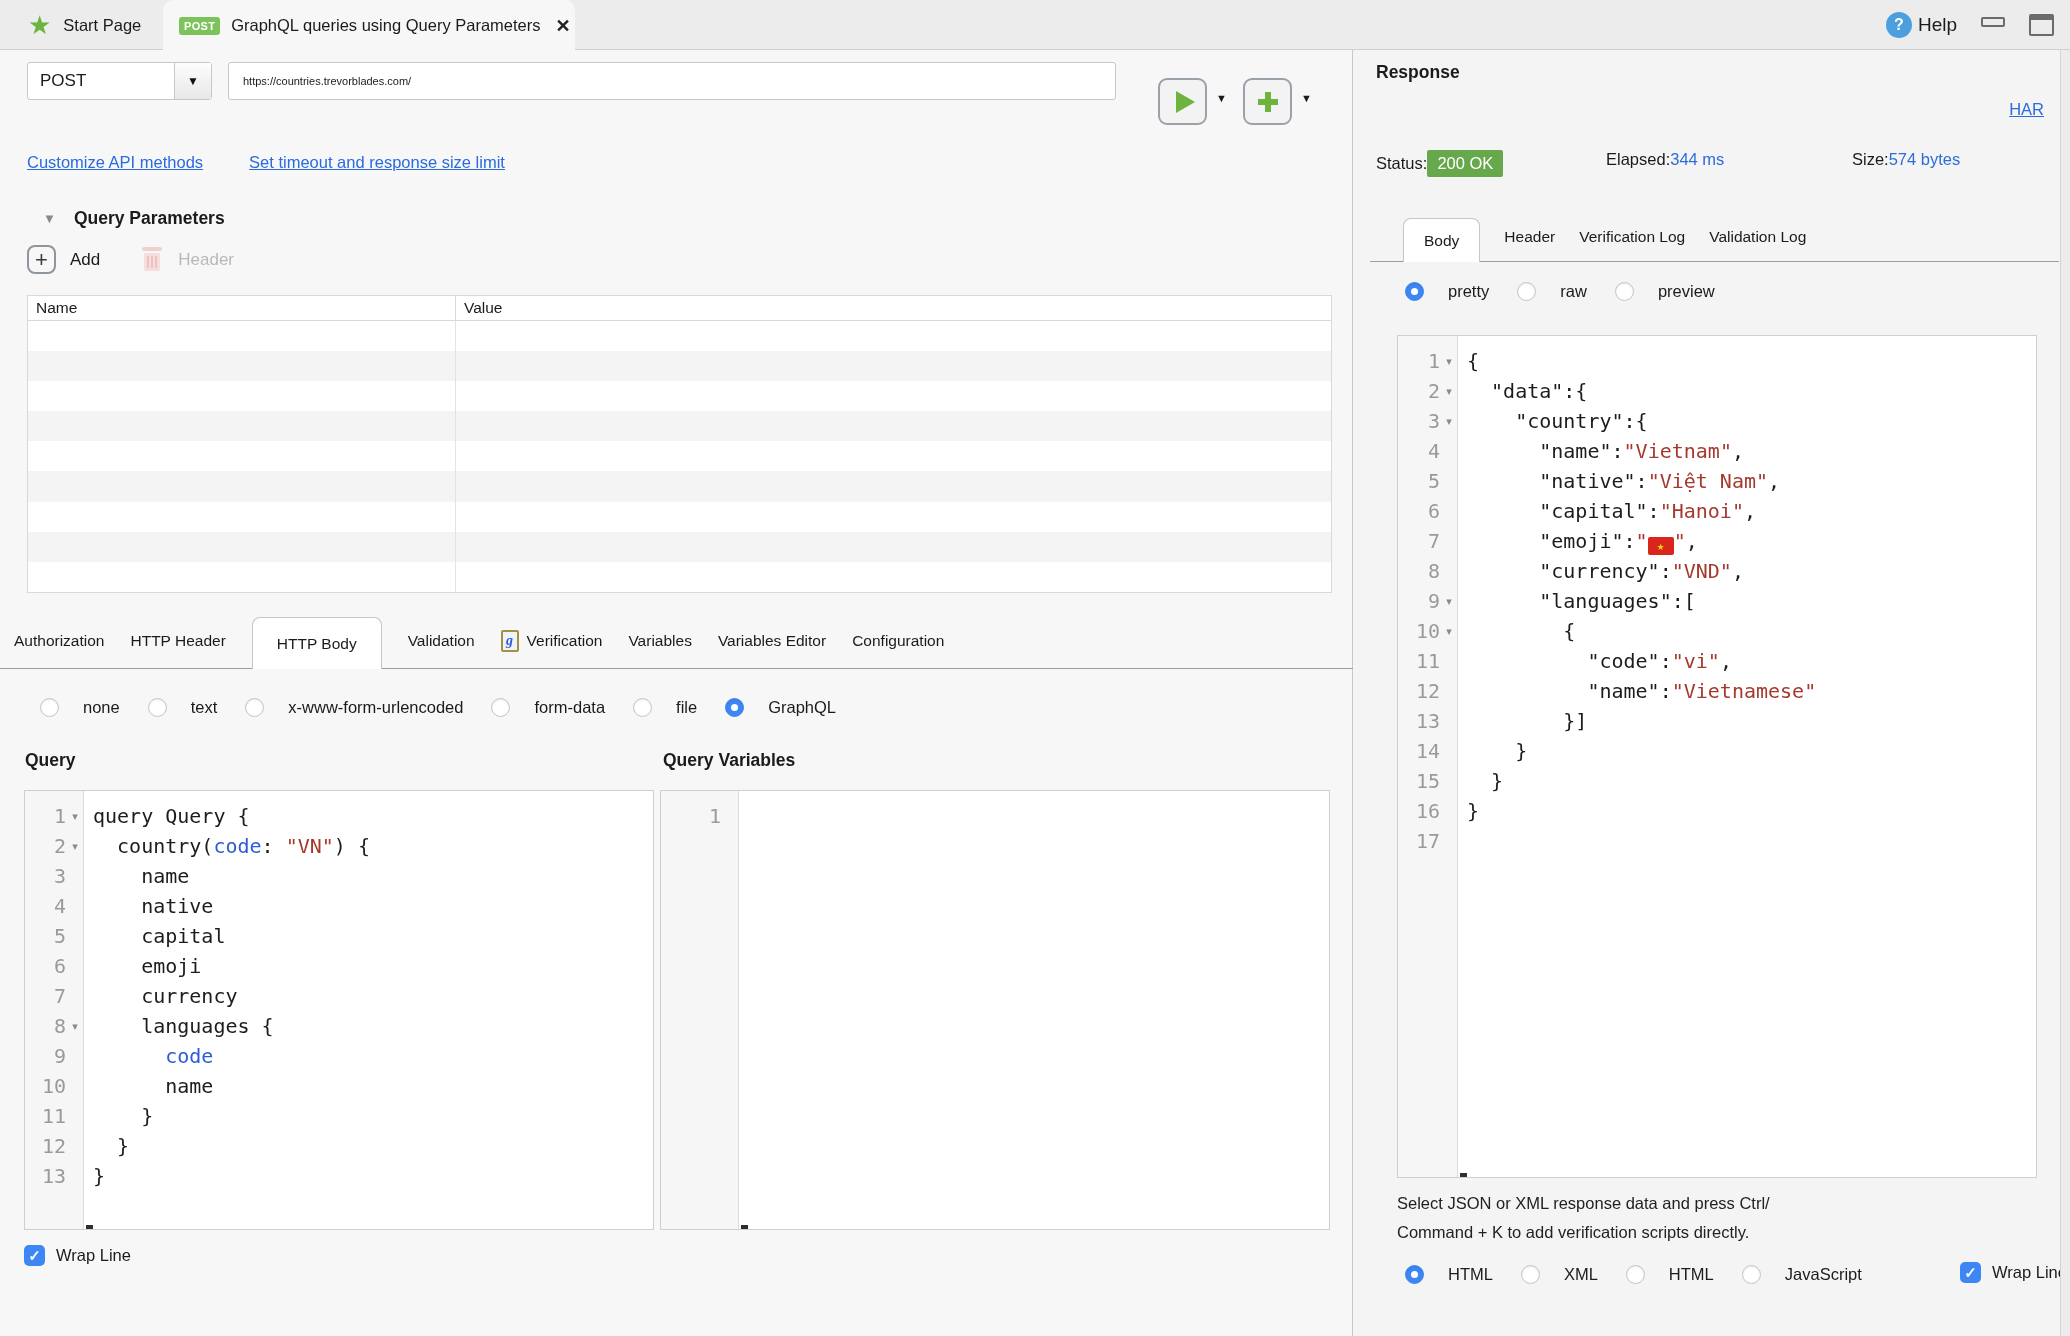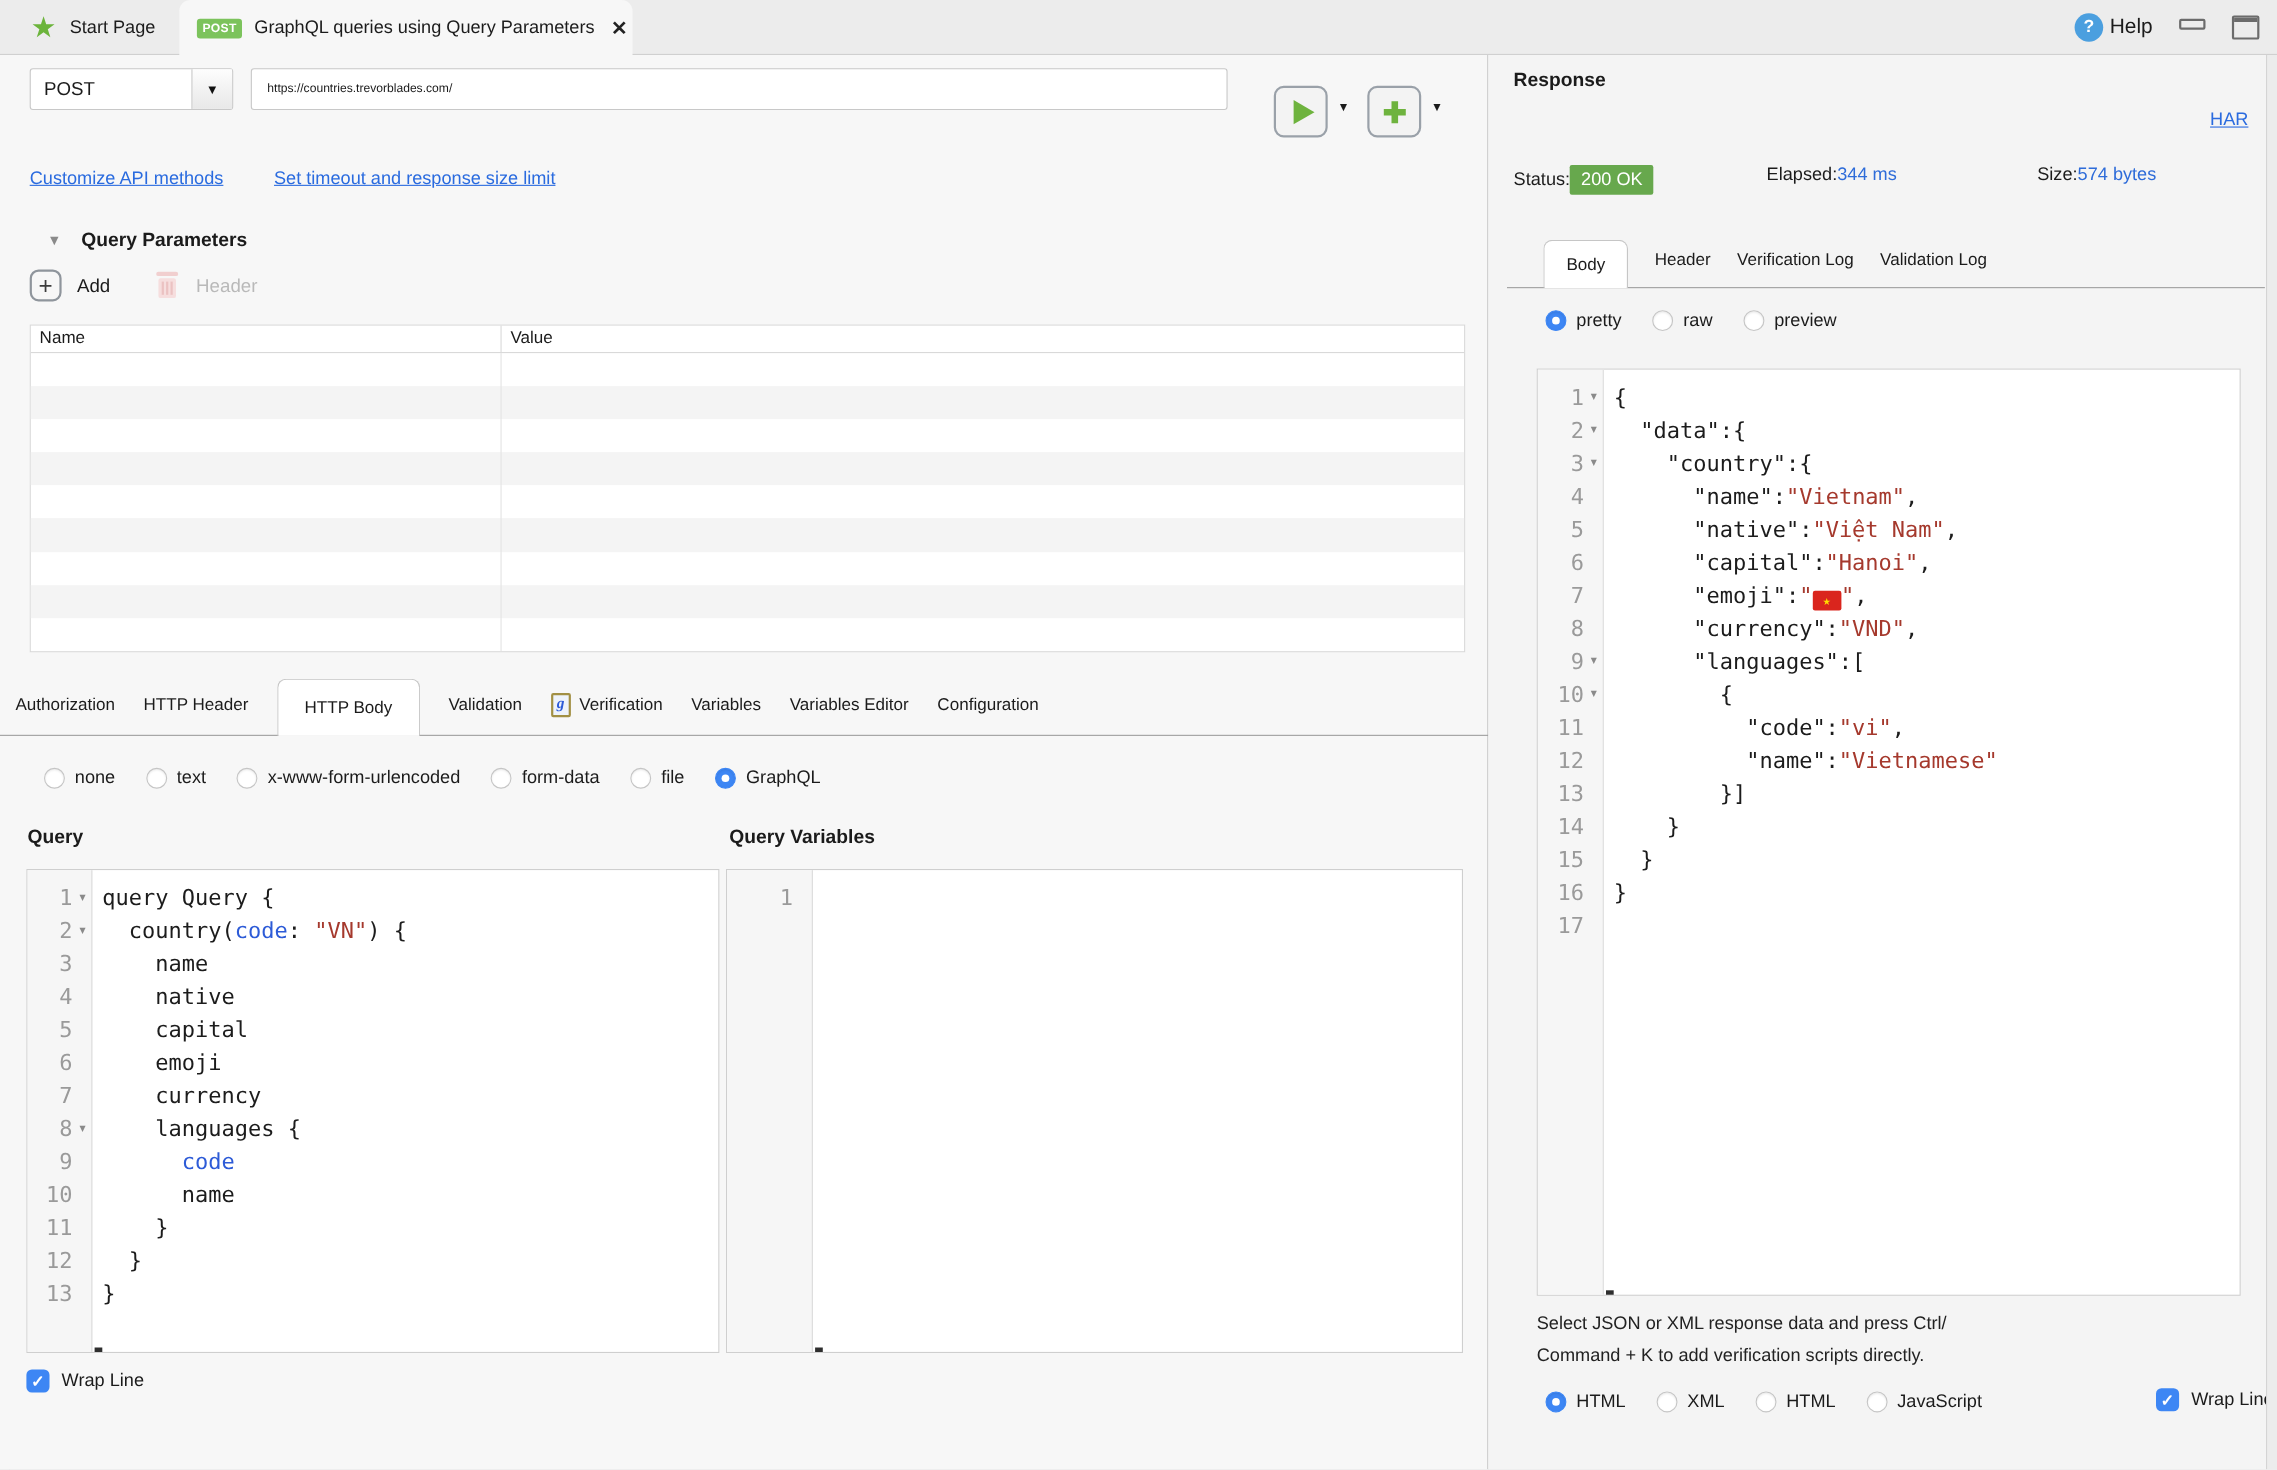--- a/index.html
+++ b/index.html
@@ -67,21 +67,21 @@
   .pt-c2 { flex:1; }
 
   
   .reqtabs { position:absolute; left:0; top:562px; width:1353px; height:57px; border-bottom:1px solid #9e9e9e; display:flex; align-items:flex-end; padding-left:14px; gap:26px; }
   .rtab-label { font-size:15.5px; line-height:55px; white-space:nowrap; display:flex; align-items:center; gap:8px; }
   .rtab-active { height:52px; background:#fff; border:1px solid #c6c6c6; border-bottom:none; border-radius:8px 8px 0 0; display:flex; align-items:center; padding:0 24px; font-size:15.5px; margin-bottom:-1px; background-clip:padding-box; }
   .scripticon { width:18px; height:22px; background:#eef3fa; border:2px solid #a29044; border-radius:2px; display:flex; align-items:center; justify-content:center; color:#2d5bd7; font-size:14px; font-weight:bold; font-style:italic; font-family:"Liberation Serif",serif; }
 
   
   .radiorow { display:flex; align-items:center; gap:28px; }
-  .radio { display:flex; align-items:center; gap:9px; }
+  .radio { display:flex; align-items:center; gap:24px; }
   .rdot { width:19px; height:19px; border-radius:50%; background:#fff; border:1px solid #c5c5c5; box-shadow:inset 0 1px 2px rgba(0,0,0,.09); flex:none; }
   .rdot.sel { background:#3d86f4; border:1px solid #3d86f4; display:flex; align-items:center; justify-content:center; }
   .rdot.sel .rin { width:7px; height:7px; border-radius:50%; background:#fff; }
   .rlabel { font-size:16.5px; white-space:nowrap; }
   .checkbox { width:21px; height:21px; border-radius:5px; background:#3d86f4; color:#fff; font-size:15px; font-weight:bold; display:flex; align-items:center; justify-content:center; flex:none; }
   .cbrow { display:flex; align-items:center; gap:11px; }
 
   .bodytyperow { position:absolute; left:40px; top:648px; }
 
   

